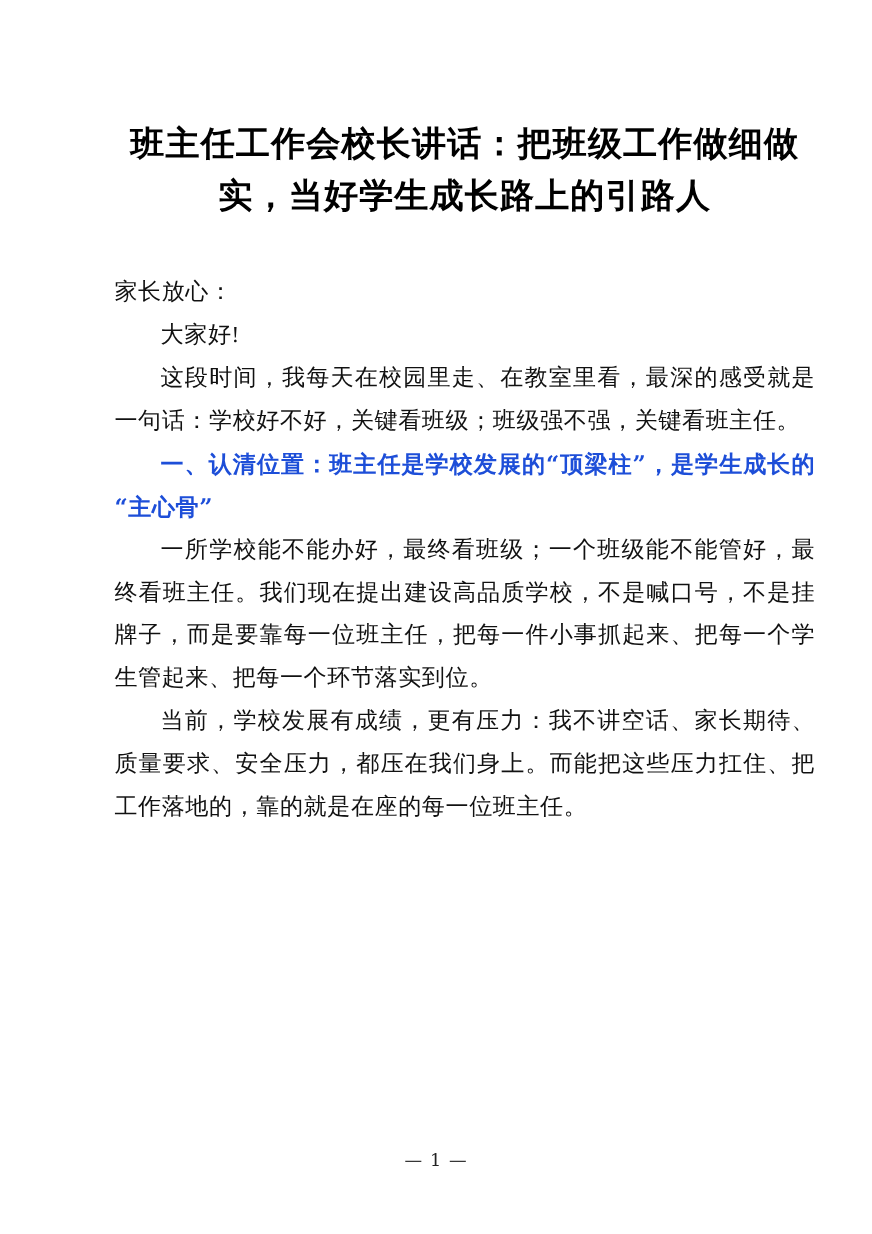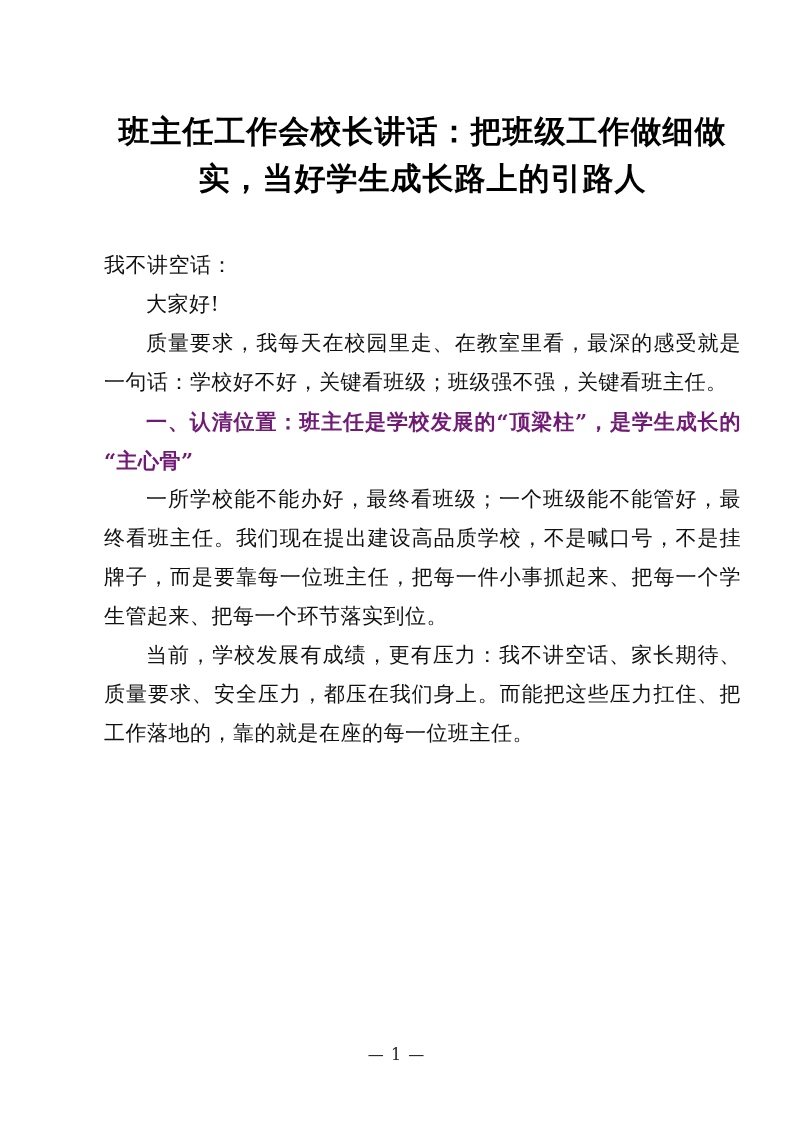--- a/index.html
+++ b/index.html
@@ -31,25 +31,26 @@
   .body-text p {
     margin: 0;
     font-size: 21px;
     line-height: 39px;
     text-align: justify;
     text-justify: inter-ideograph;
     letter-spacing: 0.5px;
   }
   .indent {
     text-indent: 2em;
+    font-family: Liberation Serif, serif;
   }
   .heading {
     font-weight: bold;
     text-indent: 2em;
-    color: #701a75;
+    color: #1d4ed8;
   }
   .page-footer {
     position: absolute;
     left: 0;
     right: 0;
     bottom: 58px;
     text-align: center;
     font-size: 16px;
     letter-spacing: 1px;
     color: #222222;
@@ -57,25 +58,25 @@
 </style>
 </head>
 <body>
 
 <div class="page">
 
   <h1 class="doc-title">班主任工作会校长讲话：把班级工作做细做实，当好学生成长路上的引路人</h1>
 
   <div class="body-text">
 
-    <p>我不讲空话：</p>
+    <p>家长放心：</p>
 
     <p class="indent">大家好!</p>
 
-    <p class="indent">质量要求，我每天在校园里走、在教室里看，最深的感受就是一句话：学校好不好，关键看班级；班级强不强，关键看班主任。</p>
+    <p class="indent">这段时间，我每天在校园里走、在教室里看，最深的感受就是一句话：学校好不好，关键看班级；班级强不强，关键看班主任。</p>
 
 
     <p class="heading">一、认清位置：班主任是学校发展的“顶梁柱”，是学生成长的“主心骨”</p>
 
     <p class="indent">一所学校能不能办好，最终看班级；一个班级能不能管好，最终看班主任。我们现在提出建设高品质学校，不是喊口号，不是挂牌子，而是要靠每一位班主任，把每一件小事抓起来、把每一个学生管起来、把每一个环节落实到位。</p>
 
     <p class="indent">当前，学校发展有成绩，更有压力：我不讲空话、家长期待、质量要求、安全压力，都压在我们身上。而能把这些压力扛住、把工作落地的，靠的就是在座的每一位班主任。</p>
 
   </div>
 

